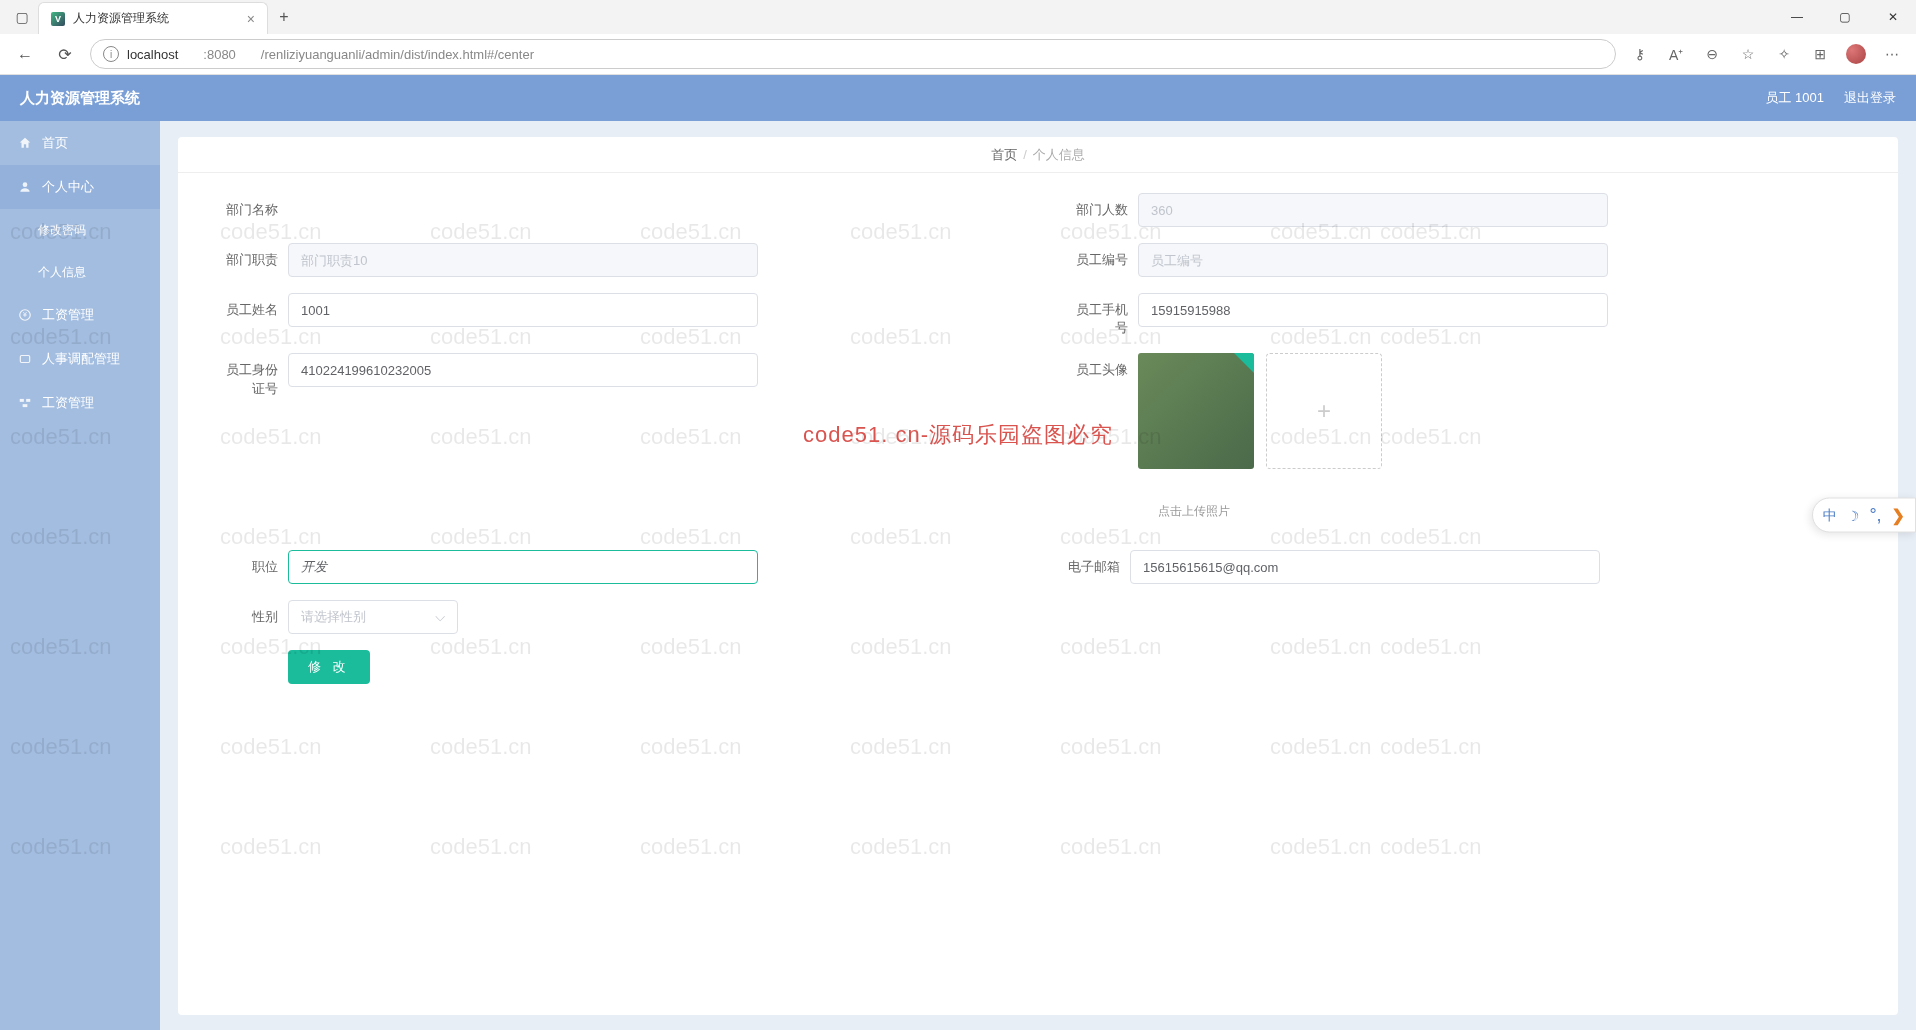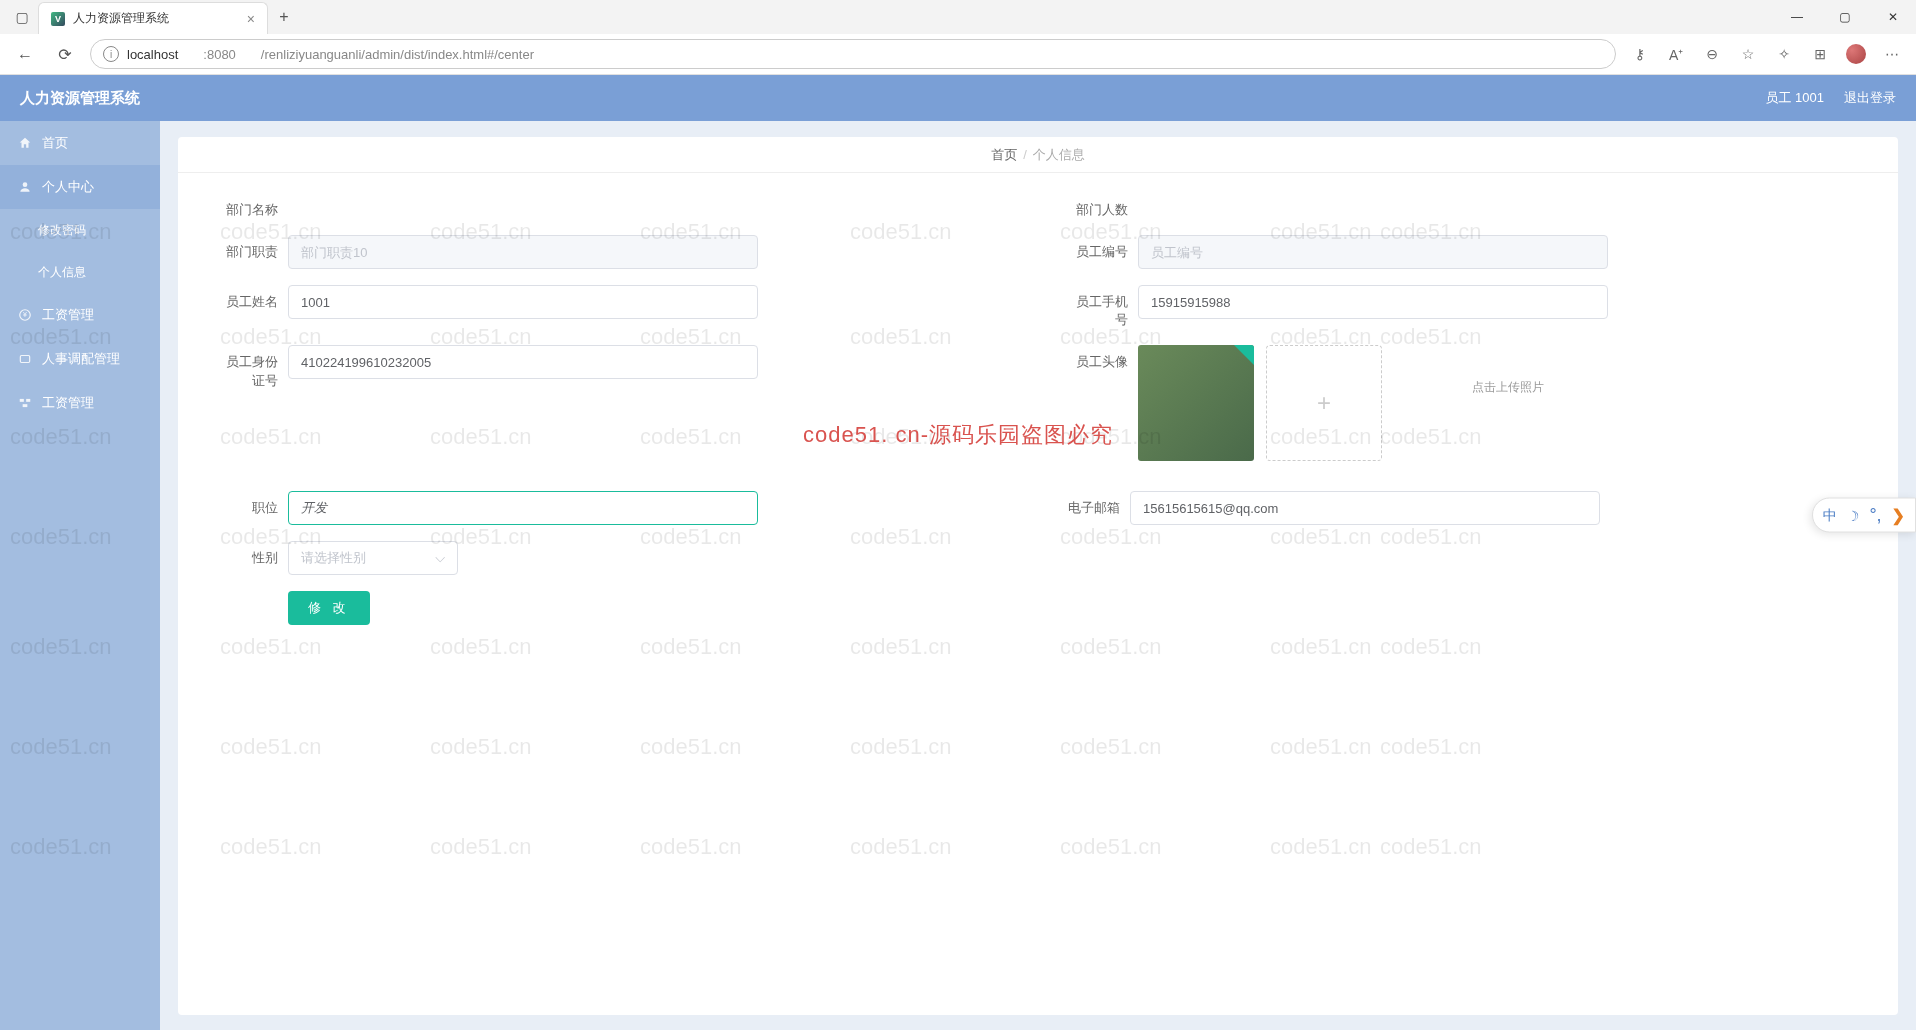--- a/index.html
+++ b/index.html
@@ -174,20 +174,21 @@
           <span class="bc-cur">个人信息</span>
         </div>
 
         <div class="form-area">
           <div class="form-row">
             <div class="form-group">
               <label class="form-label">部门名称</label>
             </div>
             <div class="form-group">
               <label class="form-label">部门人数</label>
+              <input class="form-input" disabled="" placeholder="360" style="">
             </div>
           </div>
 
           <div class="form-row">
             <div class="form-group">
               <label class="form-label">部门职责</label>
               <input class="form-input" disabled="" placeholder="部门职责10" style="">
             </div>
             <div class="form-group">
               <label class="form-label">员工编号</label>
@@ -204,21 +205,21 @@
               <label class="form-label" style="line-height:1.4;">员工手机号</label>
               <input class="form-input" value="15915915988" style="">
             </div>
           </div>
 
           <div class="form-row" style="align-items:flex-start;">
             <div class="form-group">
               <label class="form-label" style="line-height:1.4;">员工身份证号</label>
               <input class="form-input" value="410224199610232005" style="">
             </div>
-            <div class="form-group" style="flex-direction:row;">
+            <div class="form-group" style="flex-direction:column;">
               <div style="display:flex;">
                 <label class="form-label">员工头像</label>
                 <div class="avatar-area">
                   <div class="avatar-preview"></div>
                   <div class="avatar-upload">
                     <span>+</span>
                   </div>
                 </div>
               </div>
               <div class="upload-hint">点击上传照片</div>

